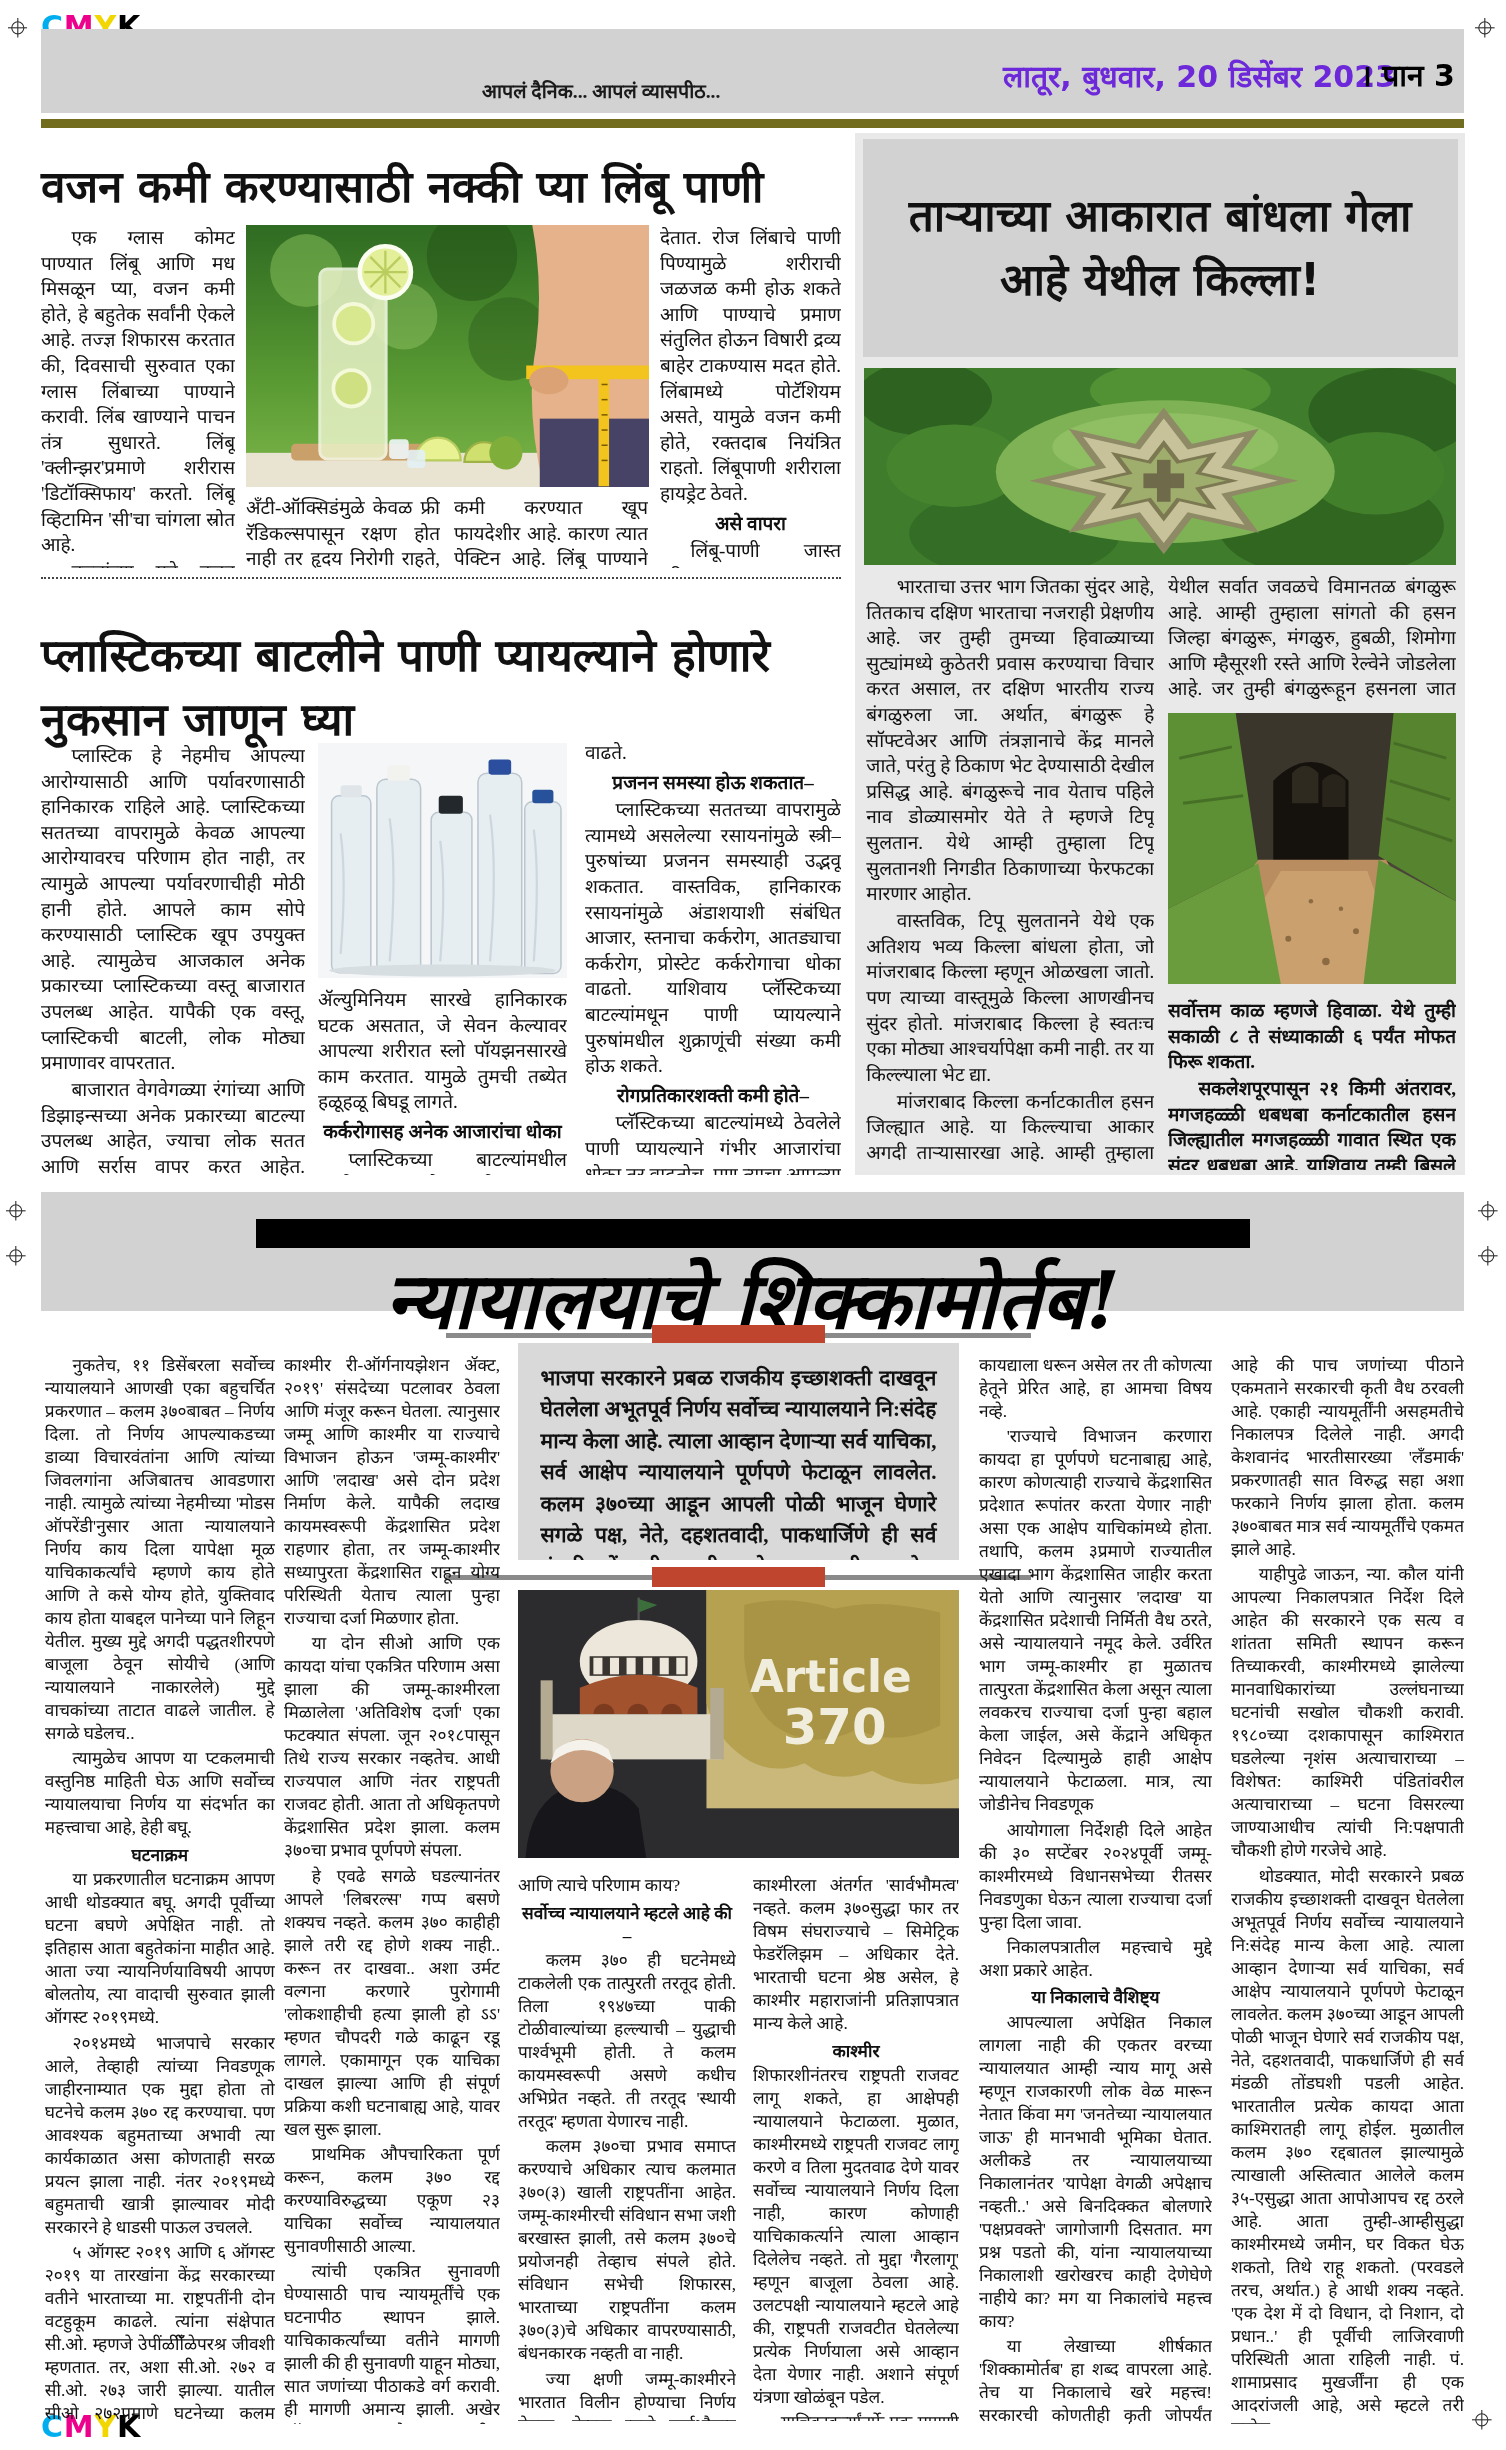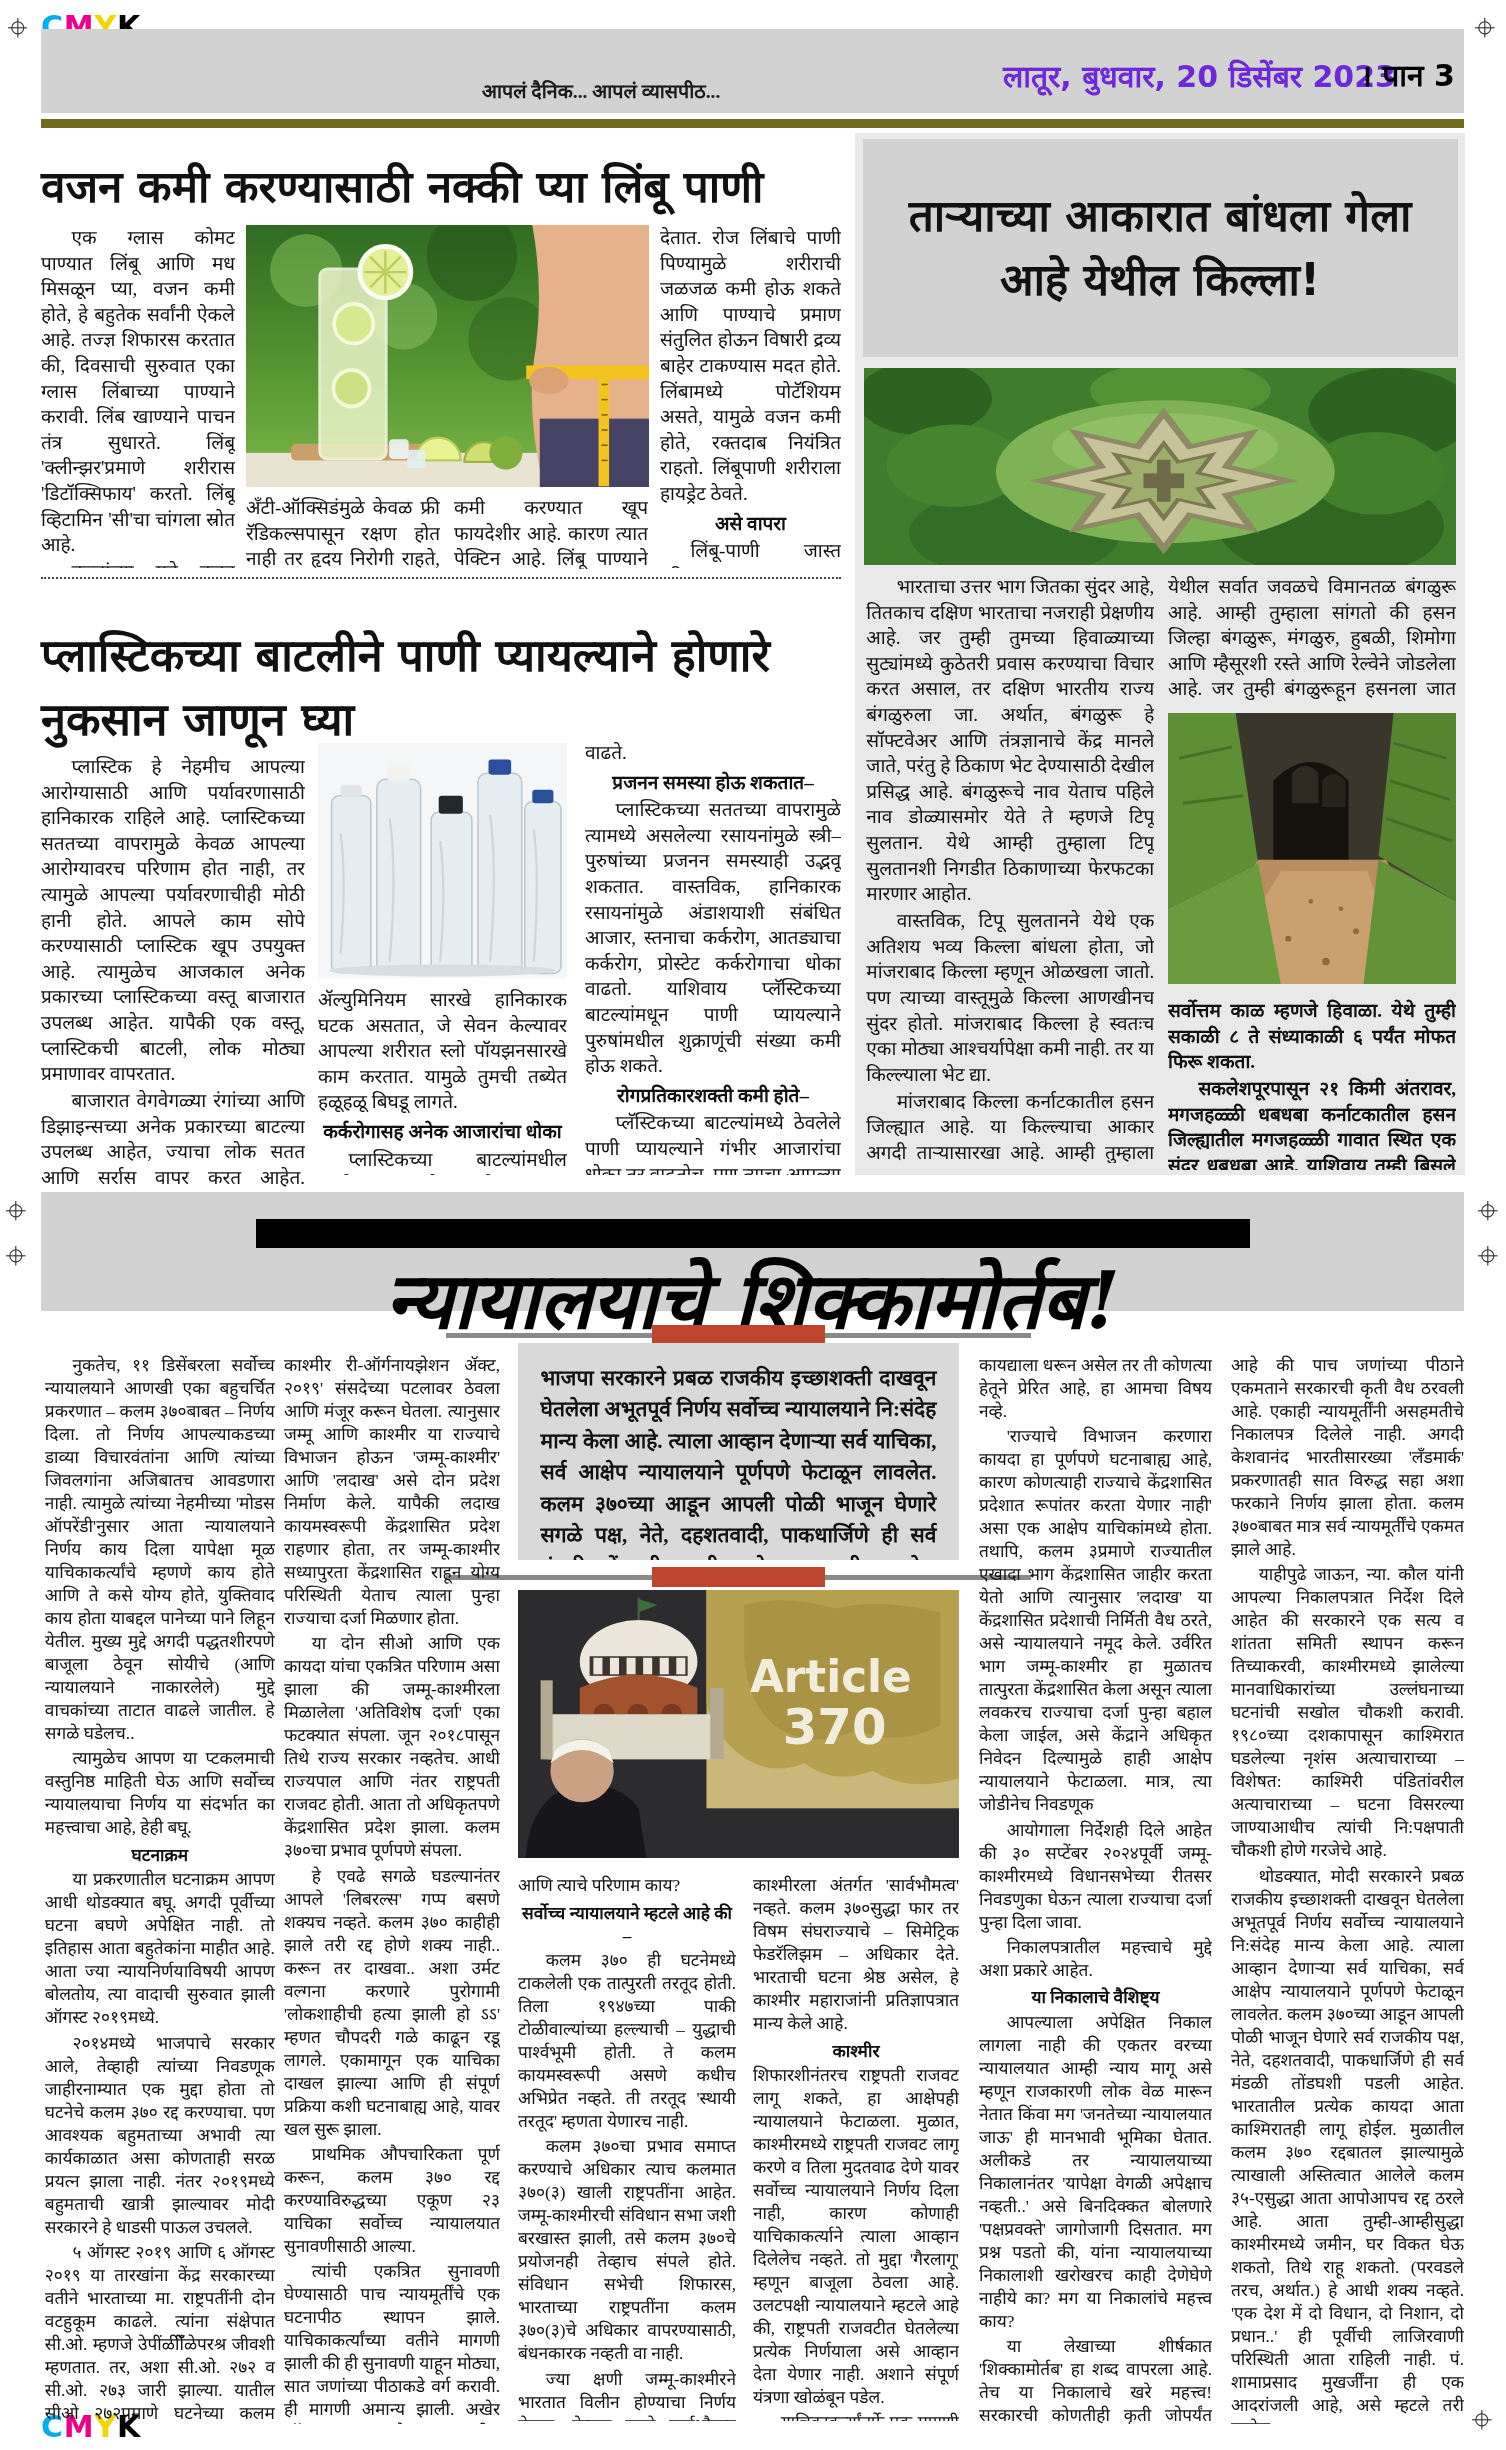--- a/index.html
+++ b/index.html
@@ -181,21 +181,21 @@
       <p style="text-indent:0">देतात. रोज लिंबाचे पाणी पिण्यामुळे शरीराची जळजळ कमी होऊ शकते आणि पाण्याचे प्रमाण संतुलित होऊन विषारी द्रव्य बाहेर टाकण्यास मदत होते. लिंबामध्ये पोटॅशियम असते, यामुळे वजन कमी होते, रक्तदाब नियंत्रित राहतो. लिंबूपाणी शरीराला हायड्रेट ठेवते.</p>
       <p class="subhead">असे वापरा</p>
       <p>लिंबू-पाणी जास्त परिणामकारक करण्यासाठी आधी पाणी कोमट करा व त्यात एक चमचा लिंबाचा रस घाला. वजन कमी करण्यासाठी, एक चमचा जिरे पावडर, लिंबाचे काही तुकडे घाला आणि पाणी चांगले उकळा नंतर ते गाळून घ्या. त्यात एक चमचा लिंबाचा रस आणि एक चमचा मध घालून प्या.</p>
     </div>
   </section>
 
   <div class="dotted-rule"></div>
 
   <section class="plastic">
     <h1 class="plastic-headline">प्लास्टिकच्या बाटलीने पाणी प्यायल्याने होणारे नुकसान जाणून घ्या</h1>
-    <div class="col" style="left:0;top:165px;width:264px;height:435px;">
+    <div class="col" style="left:0;top:154px;width:264px;height:435px;">
       <p>प्लास्टिक हे नेहमीच आपल्या आरोग्यासाठी आणि पर्यावरणासाठी हानिकारक राहिले आहे. प्लास्टिकच्या सततच्या वापरामुळे केवळ आपल्या आरोग्यावरच परिणाम होत नाही, तर त्यामुळे आपल्या पर्यावरणाचीही मोठी हानी होते. आपले काम सोपे करण्यासाठी प्लास्टिक खूप उपयुक्त आहे. त्यामुळेच आजकाल अनेक प्रकारच्या प्लास्टिकच्या वस्तू बाजारात उपलब्ध आहेत. यापैकी एक वस्तू, प्लास्टिकची बाटली, लोक मोठ्या प्रमाणावर वापरतात.</p>
       <p>बाजारात वेगवेगळ्या रंगांच्या आणि डिझाइन्सच्या अनेक प्रकारच्या बाटल्या उपलब्ध आहेत, ज्याचा लोक सतत आणि सर्रास वापर करत आहेत. प्लास्टिकच्या बाटल्यांमध्ये ठेवलेले पाणी प्यायल्याने आरोग्याच्या अनेक समस्या उद्भवू शकतात. प्लस्टिकच्या बाटलीतून पाणी सगळेच पितात. पण हे आरोग्यासाठी हानिकारक आहे. याचे दुष्परिणाम जाणून घ्या.</p>
 
     </div>
     <figure class="plastic-img">
       <svg class="photo" viewBox="0 0 330 312" preserveAspectRatio="none">
         <rect width="330" height="312" fill="#f4f6f7"></rect>
         <g stroke="#b9c4cc" stroke-width="2" fill="#e7eef2" opacity=".95">
           <rect x="18" y="70" width="52" height="235" rx="10"></rect>
           <rect x="78" y="48" width="58" height="258" rx="12"></rect>

